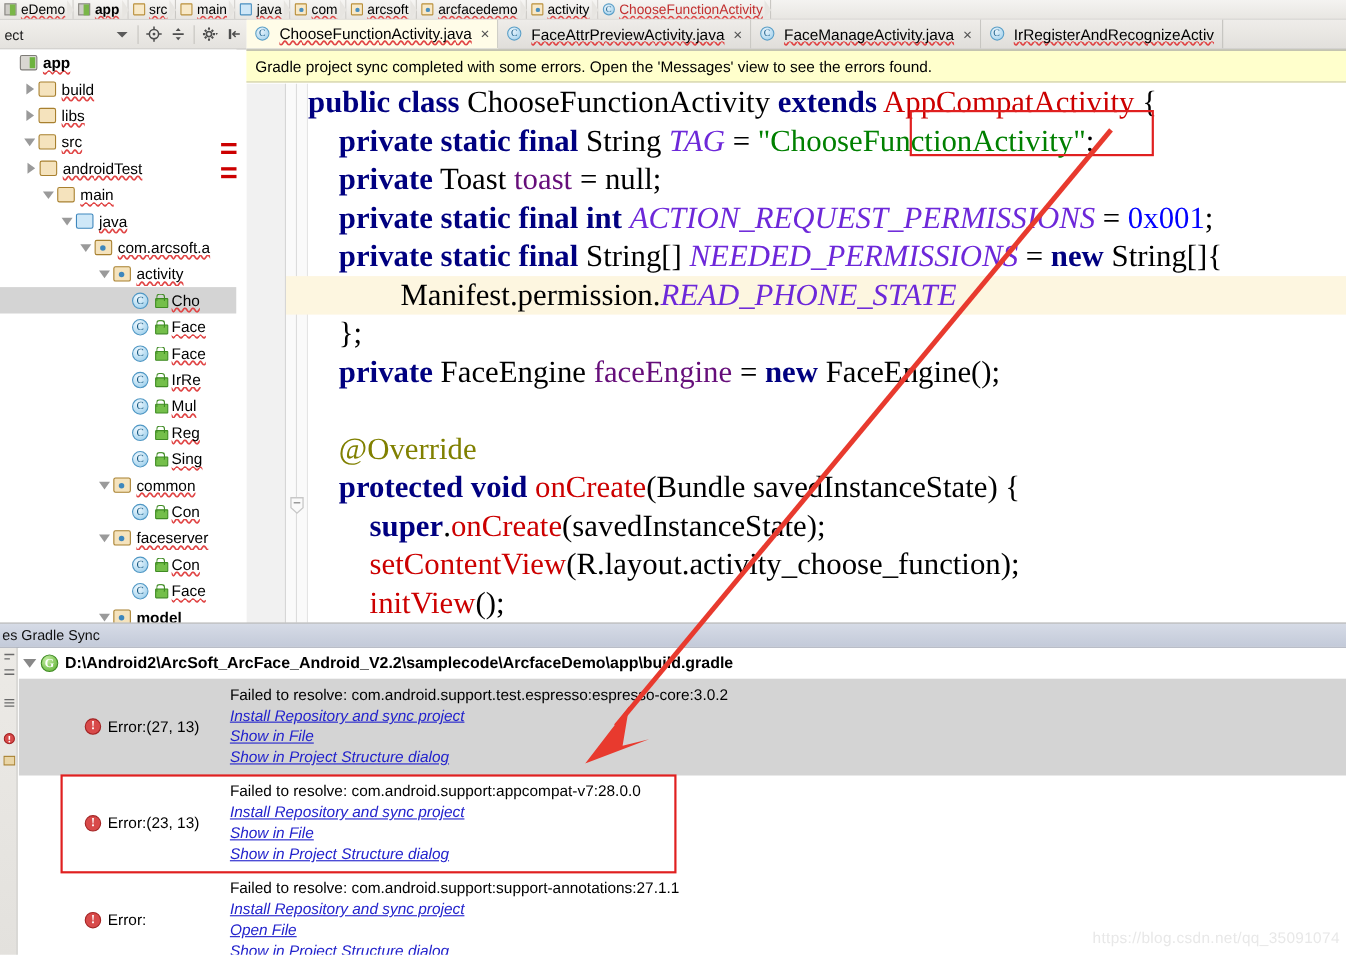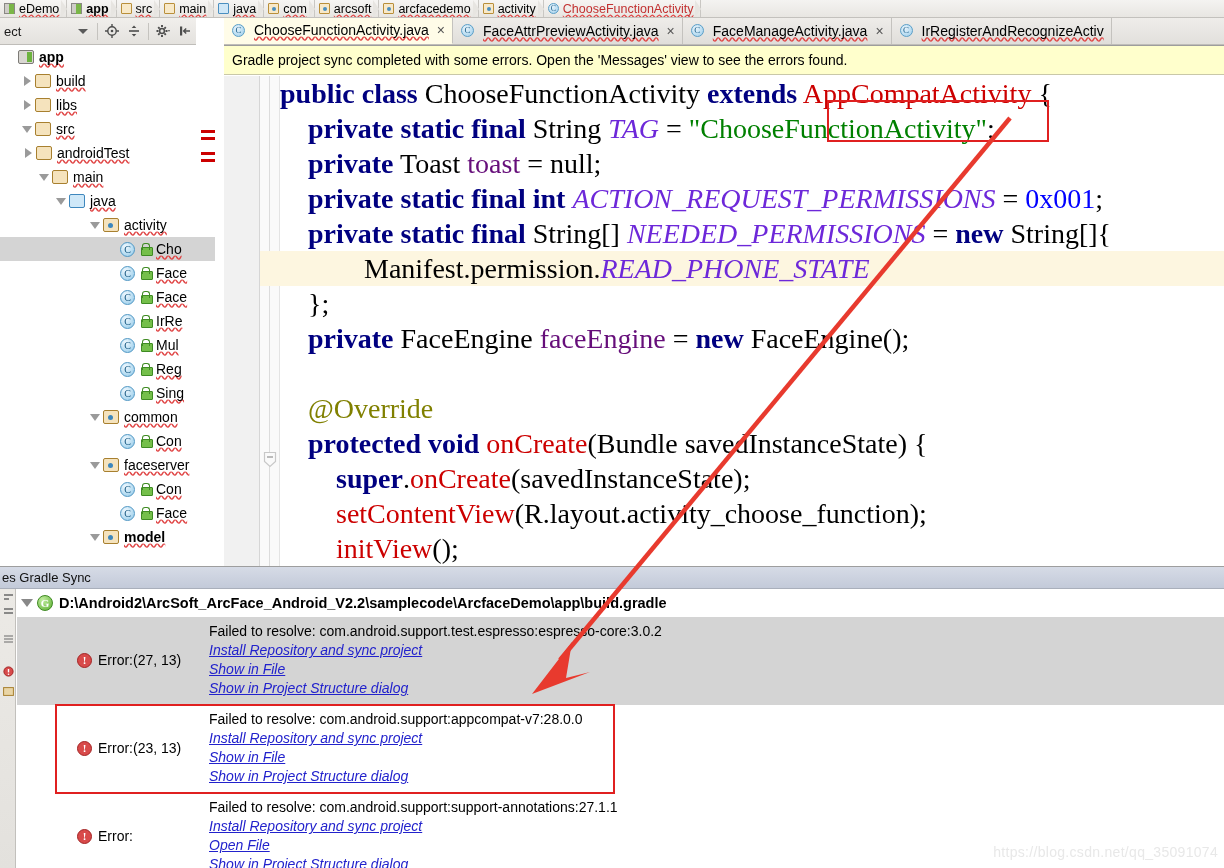--- a/index.html
+++ b/index.html
@@ -56,21 +56,21 @@
   .squiggle {
     text-decoration: underline;
     text-decoration-color: #e04545;
     text-decoration-style: wavy;
     text-decoration-skip-ink: none;
   }
   .crumb-label.red { color: #c23030; }
 
   
   .proj-header {
-    position: absolute; left: 0; top: 18px; width: 196px; height: 27px;
+    position: absolute; left: 0; top: 18px; width: 224px; height: 27px;
     background: linear-gradient(#f1efec, #e4e2de);
     border-bottom: 1px solid #bfbdb9;
     display: flex; align-items: center;
   }
   .proj-title { padding-left: 4px; font-size: 13px; color: #1a1a1a; }
   .proj-dd {
     margin-left: auto; margin-right: 6px;
     width: 0; height: 0;
     border-left: 5px solid transparent; border-right: 5px solid transparent;
     border-top: 5px solid #5a5a5a;
@@ -395,20 +395,27 @@
         </span>
         <span class="t-ico folder"></span>
         <span class="t-label squiggle">main</span>
       </div>
       <div class="tree-row" style="padding-left: 53px;">
         <span class="arrow expanded">
           <i></i>
         </span>
         <span class="t-ico folder-blue"></span>
         <span class="t-label squiggle">java</span>
+      </div>
+      <div class="tree-row" style="padding-left: 70px;">
+        <span class="arrow expanded">
+          <i></i>
+        </span>
+        <span class="t-ico folder-pkg"></span>
+        <span class="t-label squiggle">com.arcsoft.a</span>
       </div>
       <div class="tree-row" style="padding-left: 87px;">
         <span class="arrow expanded">
           <i></i>
         </span>
         <span class="t-ico folder-pkg"></span>
         <span class="t-label squiggle">activity</span>
       </div>
       <div class="tree-row selected" style="padding-left: 104px;">
         <span class="arrow "></span>

